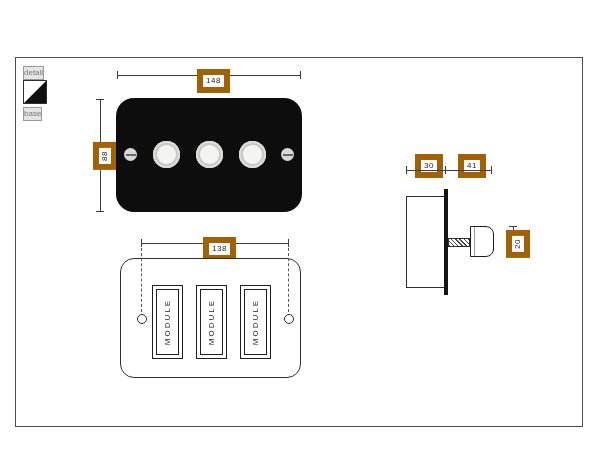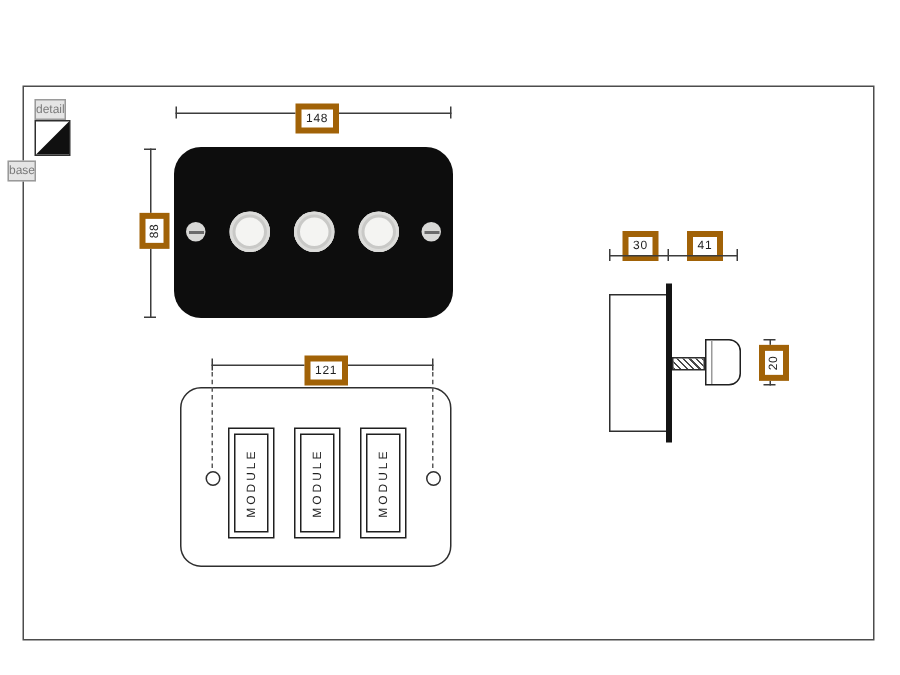--- a/index.html
+++ b/index.html
@@ -1,21 +1,21 @@
 <!DOCTYPE html>
 <html><head>
 <meta charset="utf-8">
 <style>
   html,body{margin:0;padding:0;background:#ffffff;}
   *{box-sizing:border-box;}
   #stage{position:relative;width:600px;height:450px;background:#fff;font-family:"Liberation Sans",sans-serif;overflow:hidden;}
   .abs{position:absolute;}
   .frame{left:15px;top:57px;width:568px;height:370px;border:1px solid #4d4d4d;}
   .line{background:#3c3c3c;}
-  .dimbox{border:4px solid #a16207;background:#fff;color:#1f1f1f;font-size:8px;line-height:1;padding:2px 3px;letter-spacing:0.5px;white-space:nowrap;}
+  .dimbox{border:6px solid #a16207;background:#fff;color:#1f1f1f;font-size:8px;line-height:1;padding:2px 3px;letter-spacing:0.5px;white-space:nowrap;}
   .dimbox-v{writing-mode:vertical-rl;transform:rotate(180deg);padding:3px 2px;}
   .tick-v{width:1px;height:8px;background:#3c3c3c;}
   .tick-h{width:8px;height:1px;background:#3c3c3c;}
   .legend-box{border:1px solid #9a9a9a;background:#e5e5e5;color:#7a7a7a;font-size:8px;line-height:1;padding:2px 0;}
   .legend-icon{width:24px;height:24px;border:1px solid #2e2e2e;background:linear-gradient(to bottom right,#ffffff 49%,#101010 51%);}
   .plate-front{width:186px;height:114px;border-radius:18px;background:#0d0d0d;}
   .knob{width:27px;height:27px;border-radius:50%;background:#f4f4f2;box-shadow:inset 0 0 0 2px #dcdcda, inset 0 0 0 4px #c9c9c7;}
   .screw{width:13px;height:13px;border-radius:50%;background:#d8d8d6;display:flex;align-items:center;justify-content:center;}
   .screw-slot{width:10px;height:2px;background:#6a6a6a;}
   .plate-back{width:181px;height:120px;border:1.3px solid #2e2e2e;border-radius:14px;background:#fff;}
@@ -32,21 +32,21 @@
 </style>
 </head>
 <body>
 
 <div id="stage">
 
   <div class="abs frame"></div>
 
   <div class="abs legend-box" style="left:23px;top:66px;">detail</div>
   <div class="abs legend-icon" style="left:23px;top:80px;"></div>
-  <div class="abs legend-box" style="left:5px;top:107px;">base</div>
+  <div class="abs legend-box" style="left:23px;top:107px;">base</div>
 
   <div class="abs line" style="left:117px;top:75px;width:184px;height:1px;"></div>
   <div class="abs tick-v" style="left:117px;top:71px;"></div>
   <div class="abs tick-v" style="left:300px;top:71px;"></div>
   <div class="abs dimbox" style="left:197px;top:69px;">148</div>
 
   <div class="abs line" style="left:100px;top:99px;width:1px;height:113px;"></div>
   <div class="abs tick-h" style="left:96px;top:99px;"></div>
   <div class="abs tick-h" style="left:96px;top:211px;"></div>
   <div class="abs dimbox dimbox-v" style="left:93px;top:142px;">88</div>
@@ -59,21 +59,21 @@
     <div class="abs knob" style="left:80px;top:43px;"></div>
     <div class="abs knob" style="left:123px;top:43px;"></div>
     <div class="abs screw" style="left:165px;top:50px;">
       <div class="screw-slot"></div>
     </div>
   </div>
 
   <div class="abs line" style="left:141px;top:243px;width:148px;height:1px;"></div>
   <div class="abs tick-v" style="left:141px;top:239px;"></div>
   <div class="abs tick-v" style="left:288px;top:239px;"></div>
-  <div class="abs dimbox" style="left:203px;top:237px;">121</div>
+  <div class="abs dimbox" style="left:203px;top:237px;">138</div>
 
   <div class="abs plate-back" style="left:120px;top:258px;">
     <div class="abs module" style="left:31px;top:26px;">
       <div class="module-inner">
         <span class="module-label">MODULE</span>
       </div>
     </div>
     <div class="abs module" style="left:75px;top:26px;">
       <div class="module-inner">
         <span class="module-label">MODULE</span>

